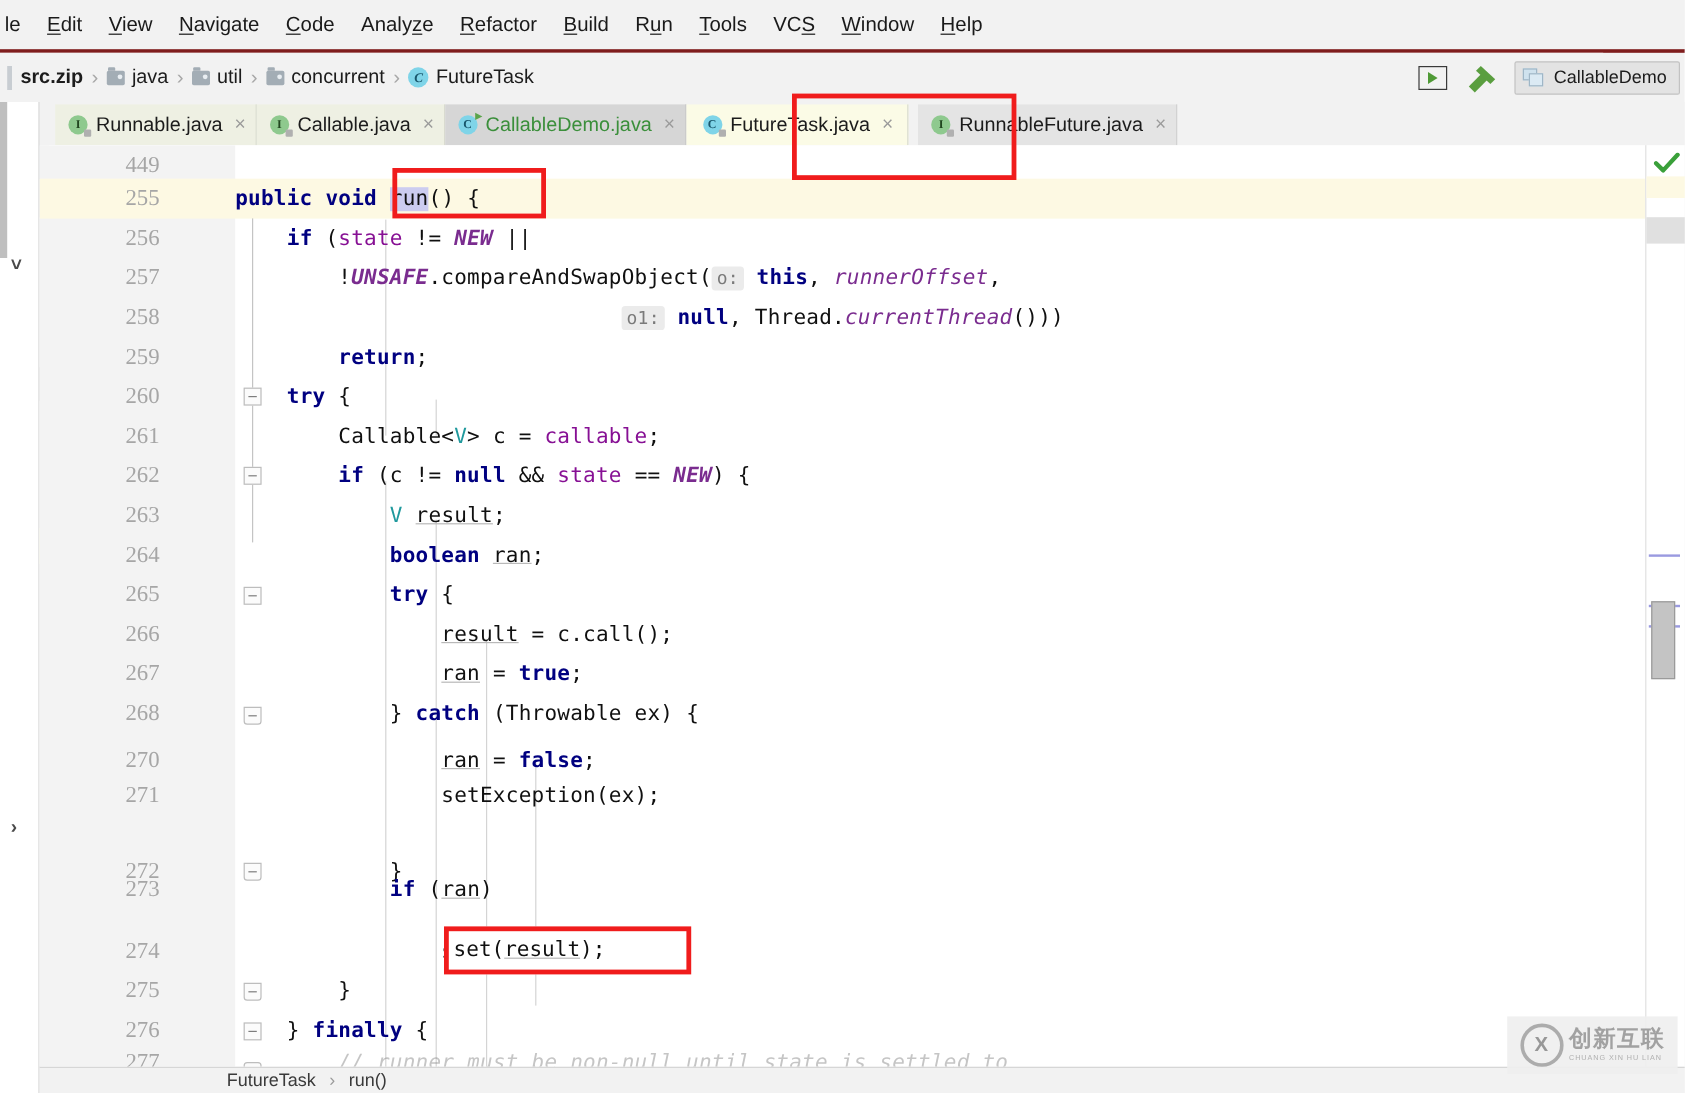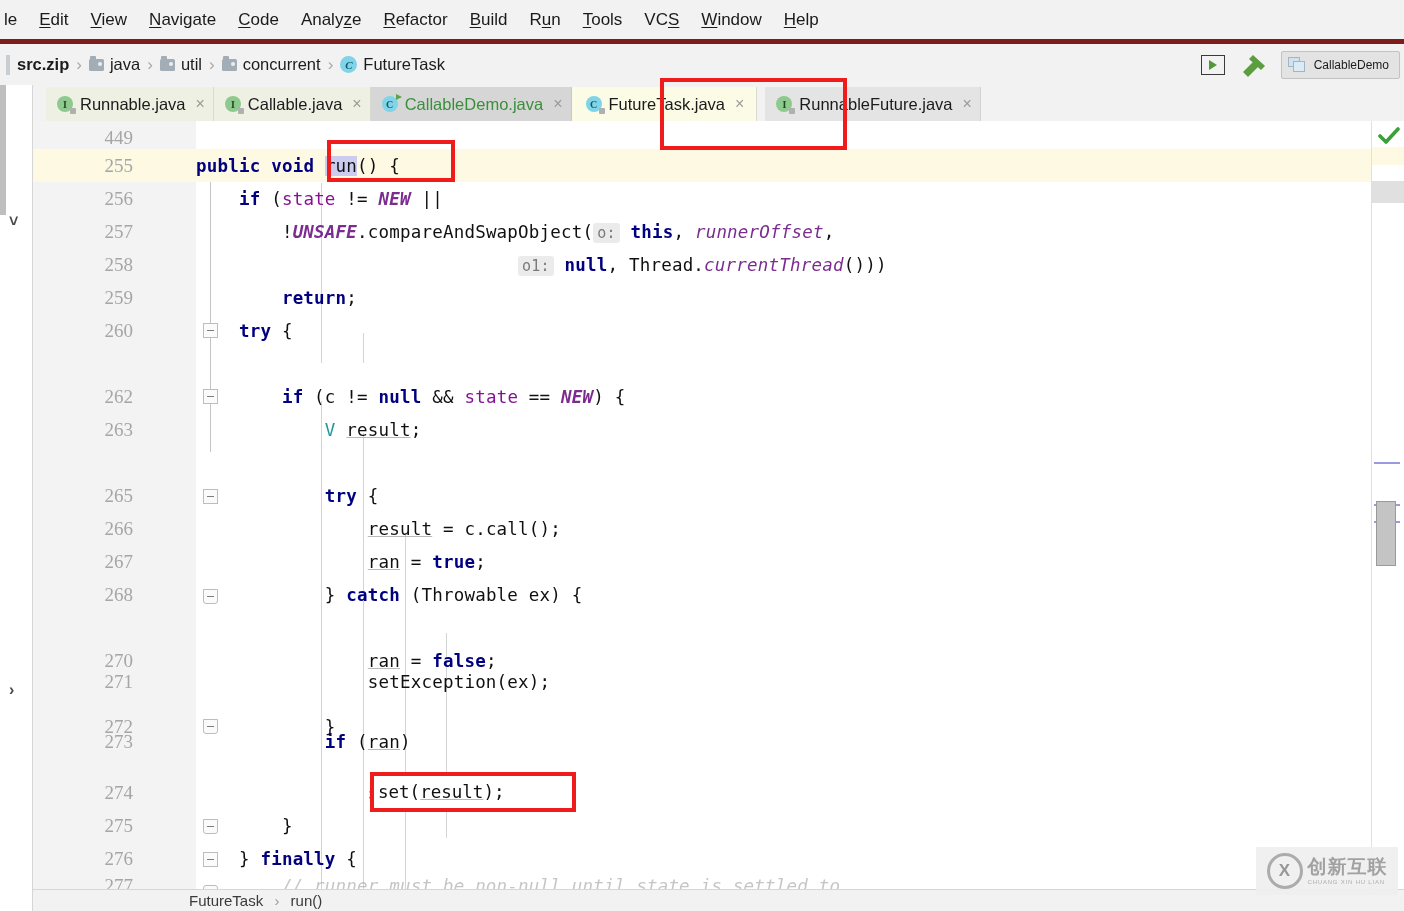--- a/index.html
+++ b/index.html
@@ -8,21 +8,21 @@
     background:#ffffff;
     font-family:"Liberation Sans", sans-serif;
     -webkit-font-smoothing:antialiased;
   }
   .app{position:relative;width:1404px;height:911px;background:#f2f2f2;}
 
   
   .menubar{
     position:absolute;left:0;top:0;width:1404px;height:44px;
     background:#f2f2f2;display:flex;align-items:center;
-    border-bottom:5px solid #7f1d1d;
+    border-bottom:3px solid #7f1d1d;
     padding-left:0px;box-sizing:border-box;
   }
   .menu-item{
     font-size:17px;color:#1a1a1a;padding:2px 11px;cursor:default;white-space:nowrap;
     font-family:"Liberation Sans", sans-serif;
   }
   .menu-item:first-child{padding-left:4px;}
   .menu-item u{text-decoration:underline;text-underline-offset:2px;}
 
   
@@ -69,21 +69,21 @@
   .config-box{
     height:28px;background:#e3e3e3;border:1px solid #c2c2c2;border-radius:2px;
     display:flex;align-items:center;padding:0 10px 0 6px;box-sizing:border-box;
   }
   .cfg-ic{
     width:18px;height:15px;margin-right:8px;position:relative;
   }
   .cfg-ic i{position:absolute;display:block;border:1.4px solid #9fb6c6;background:#cfe2ee;}
   .cfg-ic i.a{left:0;top:0;width:10px;height:8px;}
   .cfg-ic i.b{left:5px;top:4px;width:10px;height:9px;background:#dbeaf4;}
-  .config-label{font-size:12px;color:#1c1c1c;white-space:nowrap;}
+  .config-label{font-size:15px;color:#1c1c1c;white-space:nowrap;}
 
   
   .tabstrip{
     position:absolute;left:0;top:85px;width:1404px;height:36px;
     background:#f2f2f2;display:flex;align-items:flex-end;box-sizing:border-box;
   }
   .tab-collapse{
     width:46px;height:36px;display:flex;align-items:center;justify-content:center;
   }
   .tab-collapse .bar{width:17px;height:2px;background:#4a4a4a;}
@@ -450,31 +450,39 @@
     <div class="row" style="top:160px;">
       <span class="lineno">259</span>
       <span class="codetext">        <span class="kw">return</span>;</span>
     </div>
 
     <div class="row" style="top:193px;">
       <span class="lineno">260</span>
       <span class="codetext">    <span class="kw">try</span> {</span>
     </div>
 
+    <div class="row" style="top:226px;">
+      <span class="lineno">261</span>
+      <span class="codetext">        Callable&lt;<span class="tparam">V</span>&gt; c = <span class="field">callable</span>;</span>
+    </div>
 
     <div class="row" style="top:259px;">
       <span class="lineno">262</span>
       <span class="codetext">        <span class="kw">if</span> (c != <span class="kw">null</span> &amp;&amp; <span class="field">state</span> == <span class="sfield-b">NEW</span>) {</span>
     </div>
 
     <div class="row" style="top:292px;">
       <span class="lineno">263</span>
       <span class="codetext">            <span class="tparam">V</span> <span class="local">result</span>;</span>
     </div>
 
+    <div class="row" style="top:325px;">
+      <span class="lineno">264</span>
+      <span class="codetext">            <span class="kw">boolean</span> <span class="local">ran</span>;</span>
+    </div>
 
     <div class="row" style="top:358px;">
       <span class="lineno">265</span>
       <span class="codetext">            <span class="kw">try</span> {</span>
     </div>
 
     <div class="row" style="top:391px;">
       <span class="lineno">266</span>
       <span class="codetext">                <span class="local">result</span> = c.call();</span>
     </div>
@@ -483,26 +491,26 @@
       <span class="lineno">267</span>
       <span class="codetext">                <span class="local">ran</span> = <span class="kw">true</span>;</span>
     </div>
 
     <div class="row" style="top:457px;">
       <span class="lineno">268</span>
       <span class="codetext">            } <span class="kw">catch</span> (Throwable ex) {</span>
     </div>
 
 
-    <div class="row" style="top:523px;">
+    <div class="row" style="top:496px;">
       <span class="lineno">270</span>
       <span class="codetext">                <span class="local">ran</span> = <span class="kw">false</span>;</span>
     </div>
 
-    <div class="row" style="top:544px;">
+    <div class="row" style="top:525px;">
       <span class="lineno">271</span>
       <span class="codetext">                setException(ex);</span>
     </div>
 
     <div class="row" style="top:589px;">
       <span class="lineno">272</span>
       <span class="codetext">            }</span>
     </div>
 
     <div class="row" style="top:604px;">

